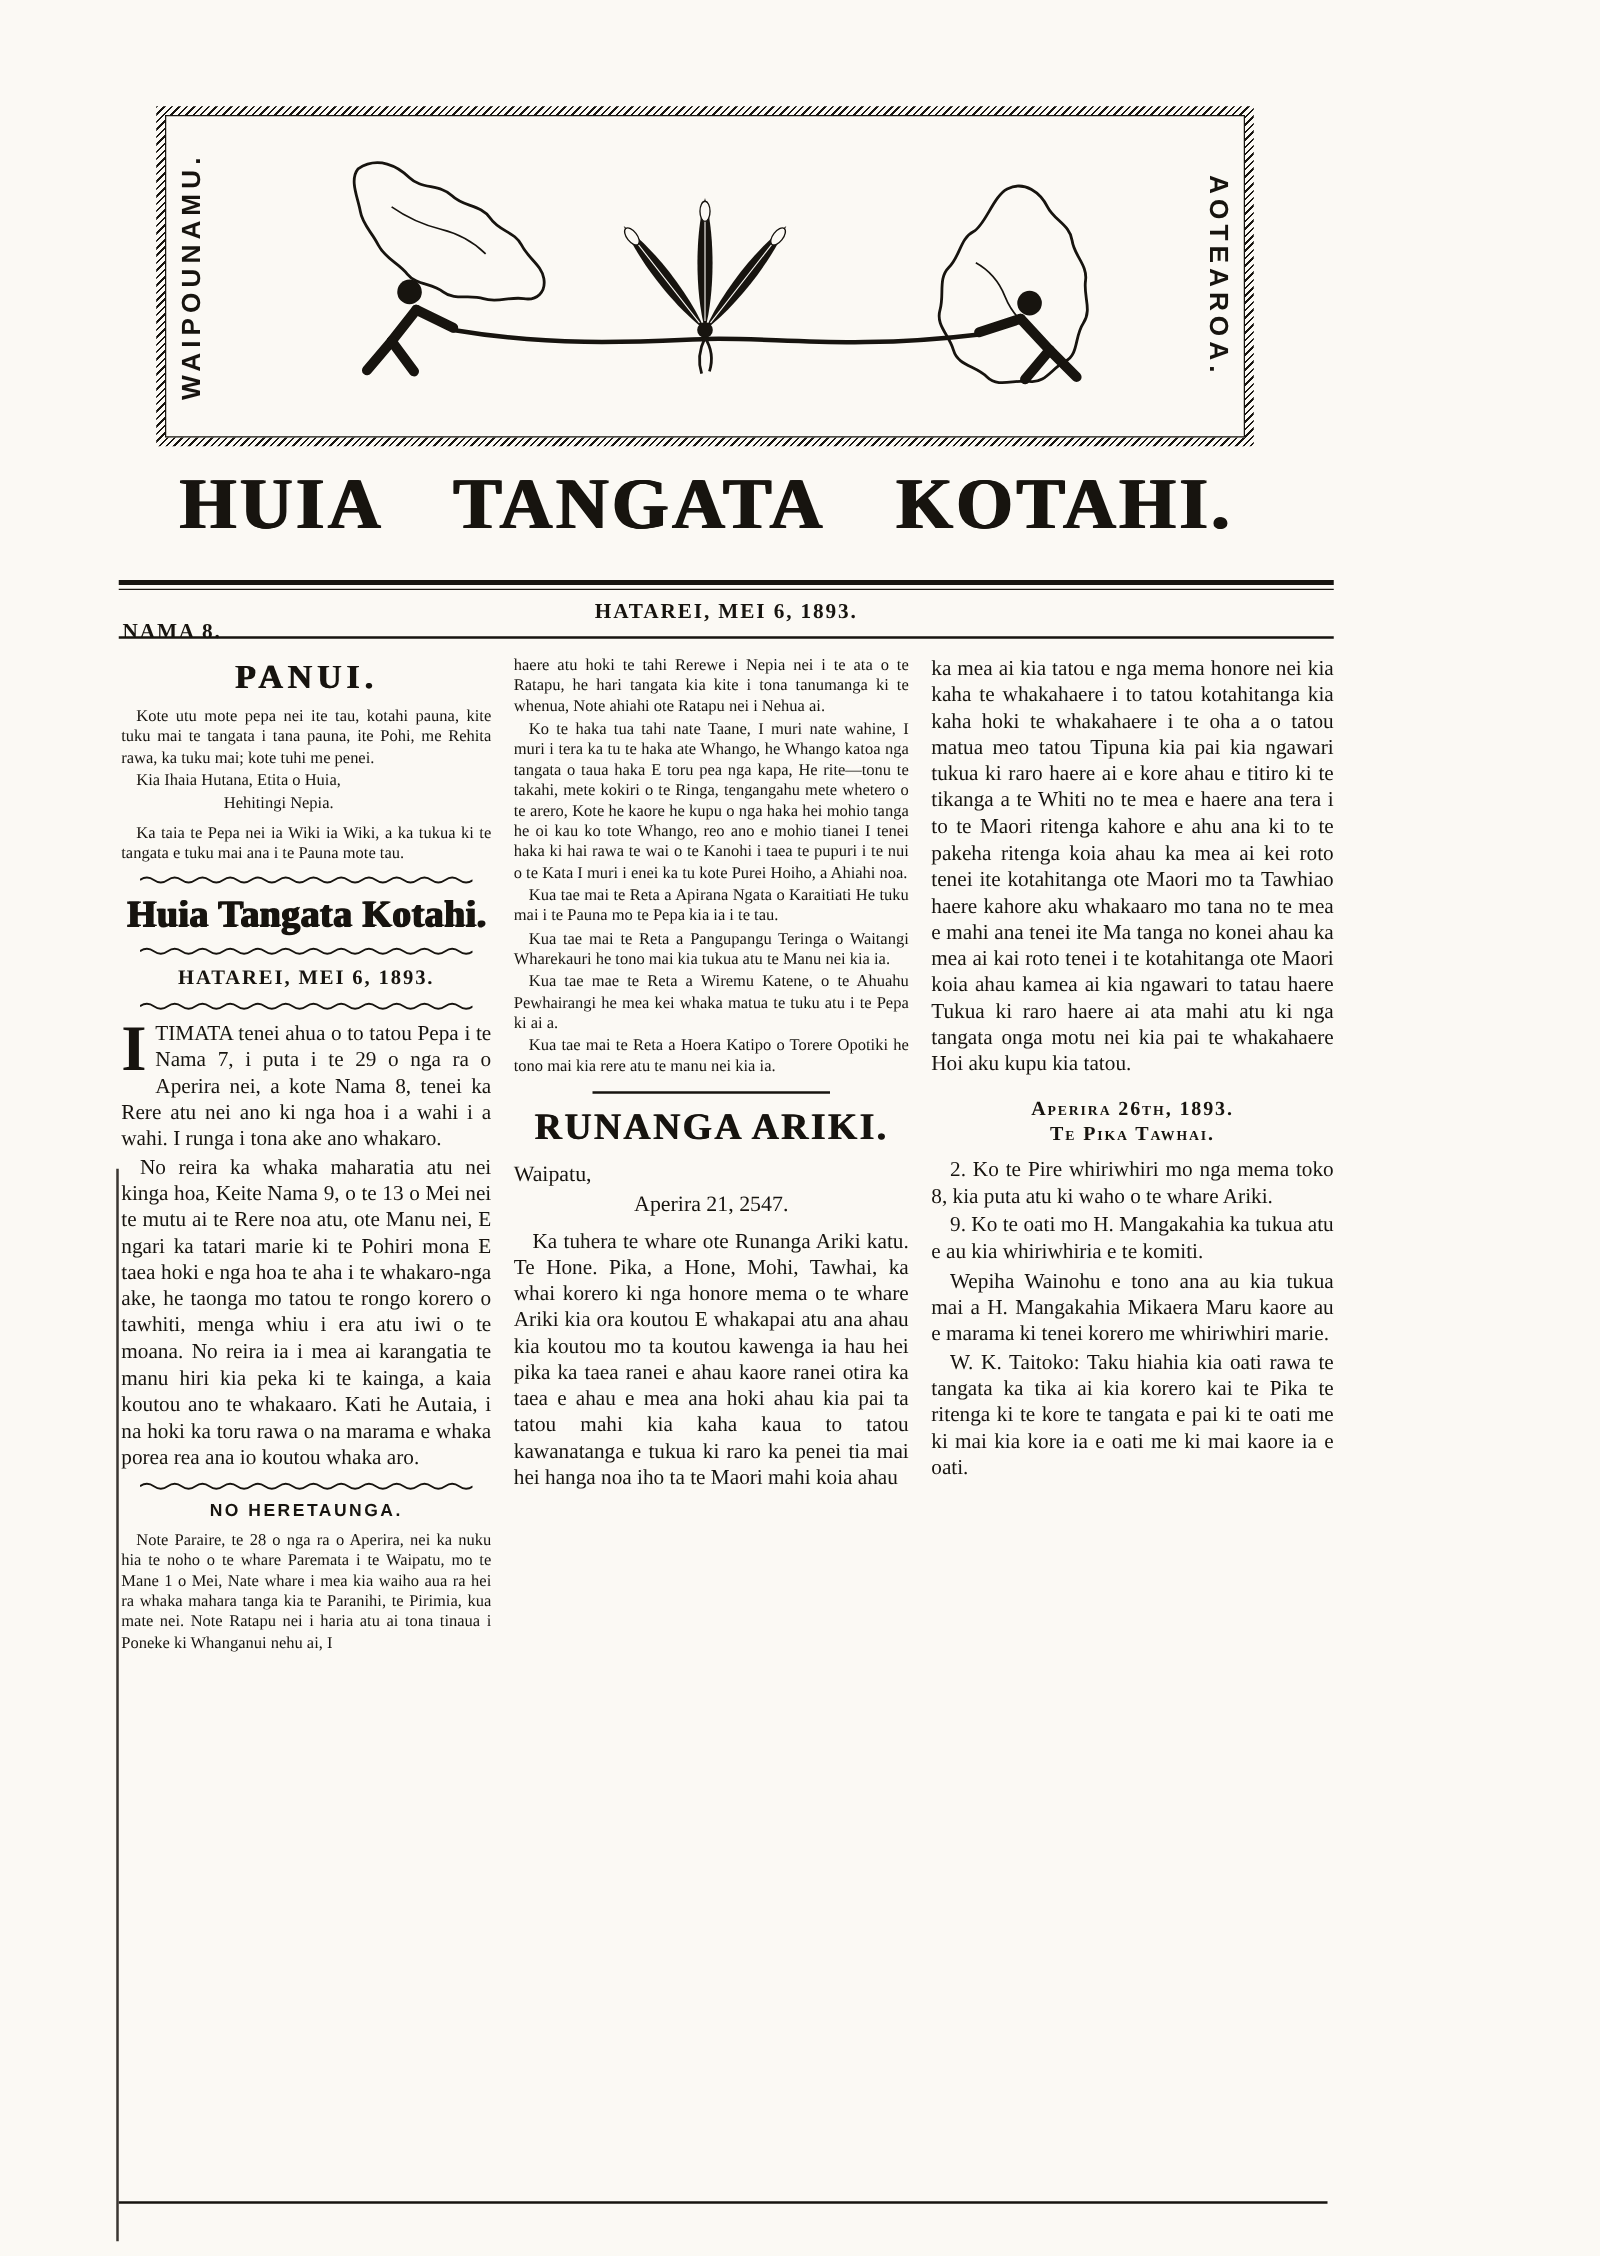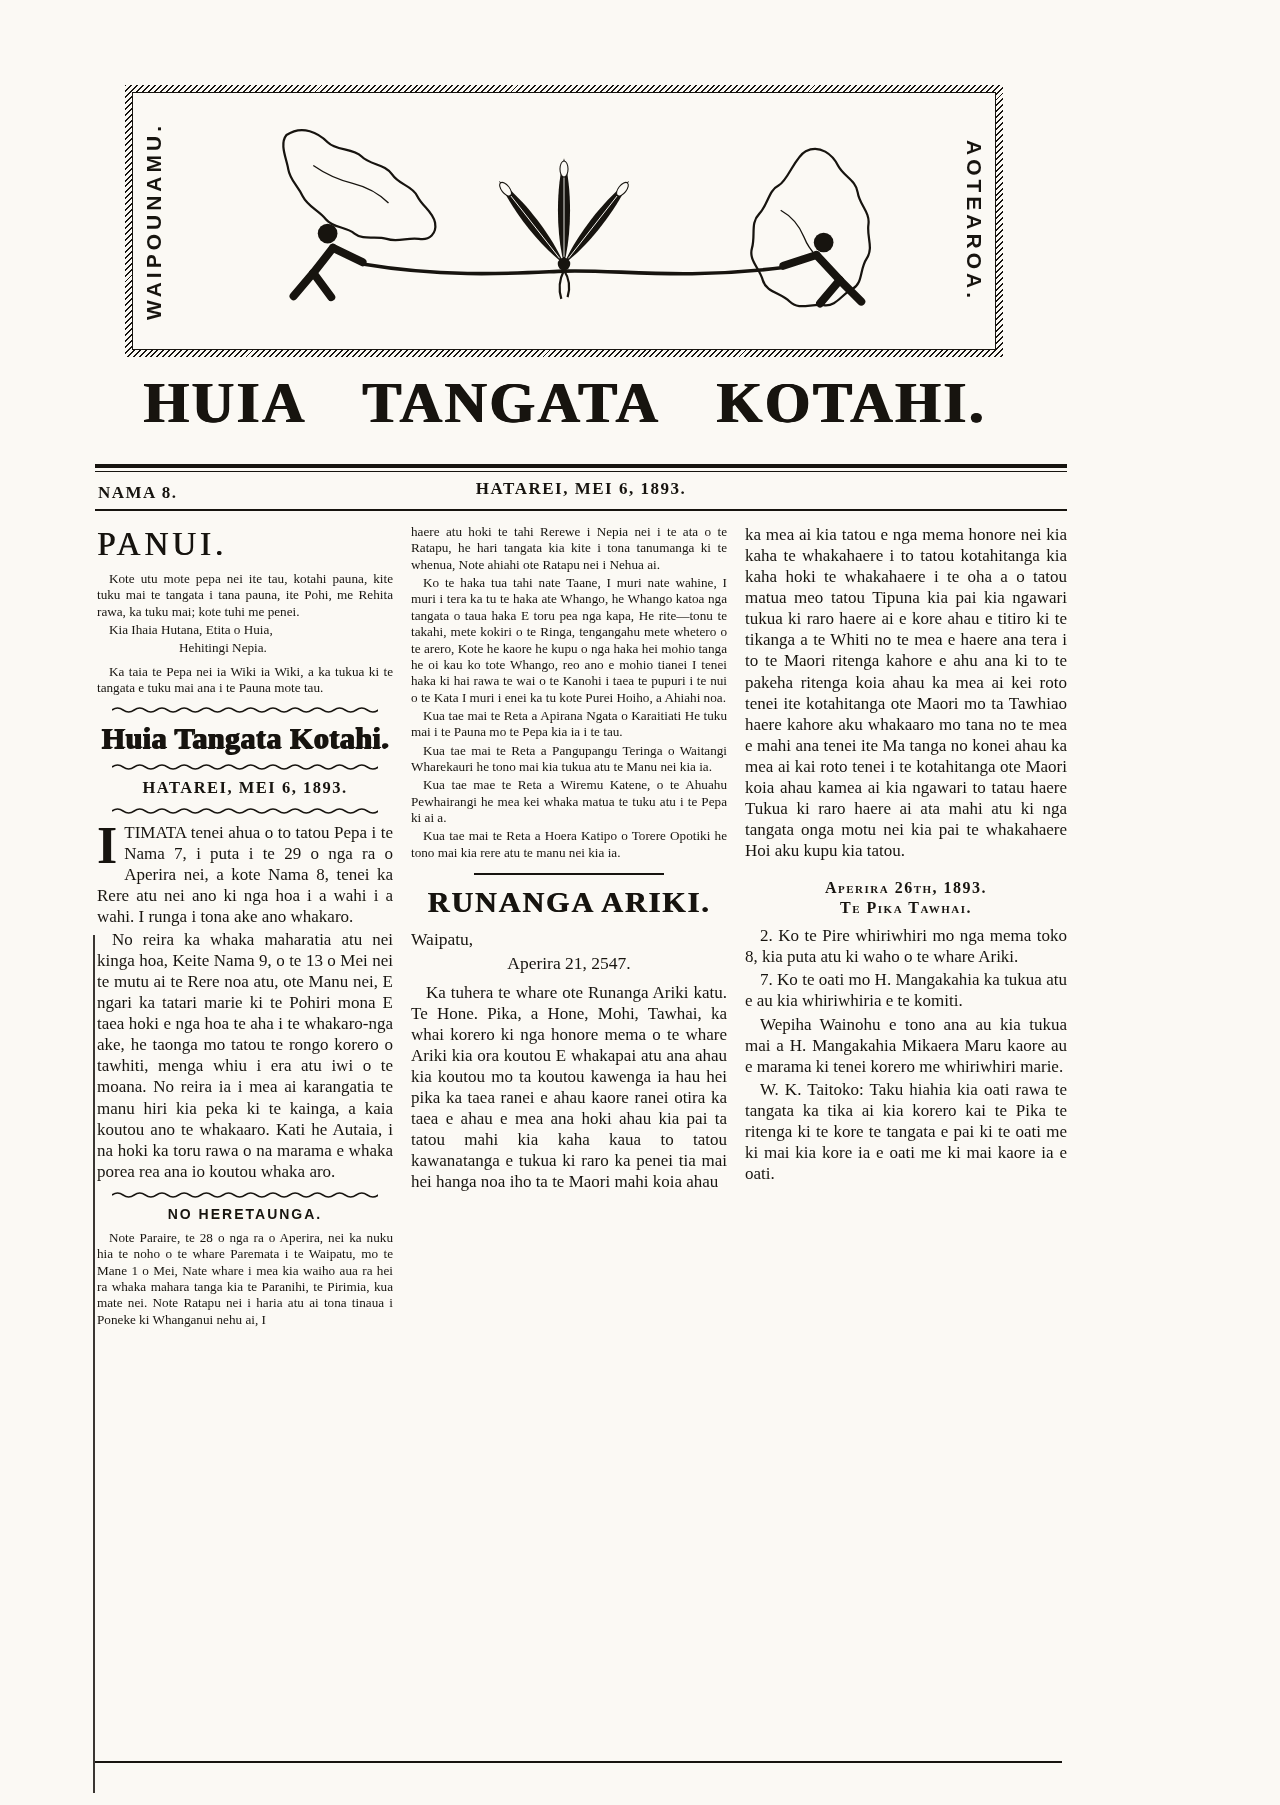--- a/index.html
+++ b/index.html
@@ -45,21 +45,21 @@
     letter-spacing:3px; word-spacing:42px;
     color:#17140f;
     text-shadow:1.2px 0 0 currentColor, -0.6px 0 0 currentColor;
   }
   .rule { position:absolute; left:95px; width:972px; background:#17140f; }
   .rule-a { top:464px; height:4px; }
   .rule-b { top:471px; height:1px; }
   .rule-c { top:509px; height:2px; }
   .issue-row { position:absolute; left:95px; top:479px; width:972px; height:24px; }
   .issue-no {
-    position:absolute; left:3px; top:4px;
+    position:absolute; left:3px; top:16px;
     font-weight:bold; font-size:17px; letter-spacing:1.5px;
   }
   .issue-date {
     position:absolute; left:0; right:0; top:0; text-align:center;
     font-weight:bold; font-size:17px; letter-spacing:1.5px;
   }
 
   
   .columns {
     position:absolute; left:97px; top:524px; width:970px;
@@ -73,21 +73,21 @@
     font-size:17px; line-height:1.24; text-align:justify;
     text-indent:15px; margin-bottom:2px;
   }
   p.small {
     font-size:13.2px; line-height:1.24; text-align:justify;
     text-indent:12px; margin-bottom:2px;
   }
   p.noindent { text-indent:0; }
 
   .panui-head {
-    font-weight:normal; font-size:33px;
+    text-align:center; font-weight:bold; font-size:27px;
     letter-spacing:4px; margin:2px 0 8px 0;
     text-shadow:0.8px 0 0 currentColor;
   }
   .sig { text-align:center; text-indent:0; margin-bottom:0; }
   .sig-2 { padding-left:70px; }
   .wave { display:block; margin:9px auto 7px auto; width:90%; height:8px; }
   .nameplate {
     text-align:center; font-weight:bold; font-size:30px; line-height:1.1;
     letter-spacing:0.5px;
     text-shadow:1.4px 0 0 currentColor, 0 0.7px 0 currentColor;
@@ -257,21 +257,21 @@
       <p class="body">Ka tuhera te whare ote Runanga Ariki katu. Te Hone. Pika, a Hone, Mohi, Tawhai, ka whai korero ki nga honore mema o te whare Ariki kia ora koutou E whakapai atu ana ahau kia koutou mo ta koutou kawenga ia hau hei pika ka taea ranei e ahau kaore ranei otira ka taea e ahau e mea ana hoki ahau kia pai ta tatou mahi kia kaha kaua to tatou kawanatanga e tukua ki raro ka penei tia mai hei hanga noa iho ta te Maori mahi koia ahau</p>
     </div>
 
     <div class="col col3">
       <p class="body noindent mb6">ka mea ai kia tatou e nga mema honore nei kia kaha te whakahaere i to tatou kotahitanga kia kaha hoki te whakahaere i te oha a o tatou matua meo tatou Tipuna kia pai kia ngawari tukua ki raro haere ai e kore ahau e titiro ki te tikanga a te Whiti no te mea e haere ana tera i to te Maori ritenga kahore e ahu ana ki to te pakeha ritenga koia ahau ka mea ai kei roto tenei ite kotahitanga ote Maori mo ta Tawhiao haere kahore aku whakaaro mo tana no te mea e mahi ana tenei ite Ma tanga no konei ahau ka mea ai kai roto tenei i te kotahitanga ote Maori koia ahau kamea ai kia ngawari to tatau haere Tukua ki raro haere ai ata mahi atu ki nga tangata onga motu nei kia pai te whakahaere Hoi aku kupu kia tatou.</p>
 
       <div class="sc-head sc-gap">Aperira 26th, 1893.</div>
       <div class="sc-head" style="margin-bottom:8px">Te Pika Tawhai.</div>
 
       <p class="body">2. Ko te Pire whiriwhiri mo nga mema toko 8, kia puta atu ki waho o te whare Ariki.</p>
-      <p class="body">7. Ko te oati mo H. Mangakahia ka tukua atu e au kia whiriwhiria e te komiti.</p>
+      <p class="body">9. Ko te oati mo H. Mangakahia ka tukua atu e au kia whiriwhiria e te komiti.</p>
       <p class="body">Wepiha Wainohu e tono ana au kia tukua mai a H. Mangakahia Mikaera Maru kaore au e marama ki tenei korero me whiriwhiri marie.</p>
       <p class="body">W. K. Taitoko: Taku hiahia kia oati rawa te tangata ka tika ai kia korero kai te Pika te ritenga ki te kore te tangata e pai ki te oati me ki mai kia kore ia e oati me ki mai kaore ia e oati.</p>
     </div>
 
   </div>
 
   <div class="left-edge-line"></div>
   <div class="bottom-rule"></div>
 
 </div>

